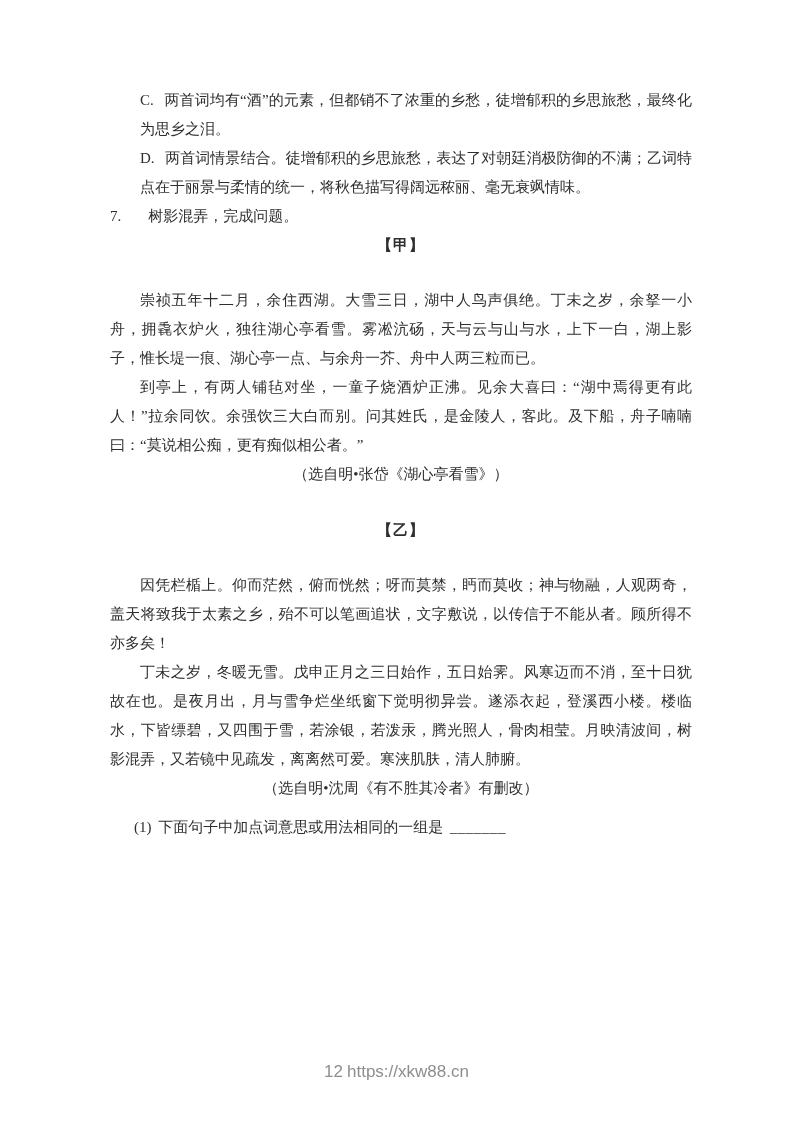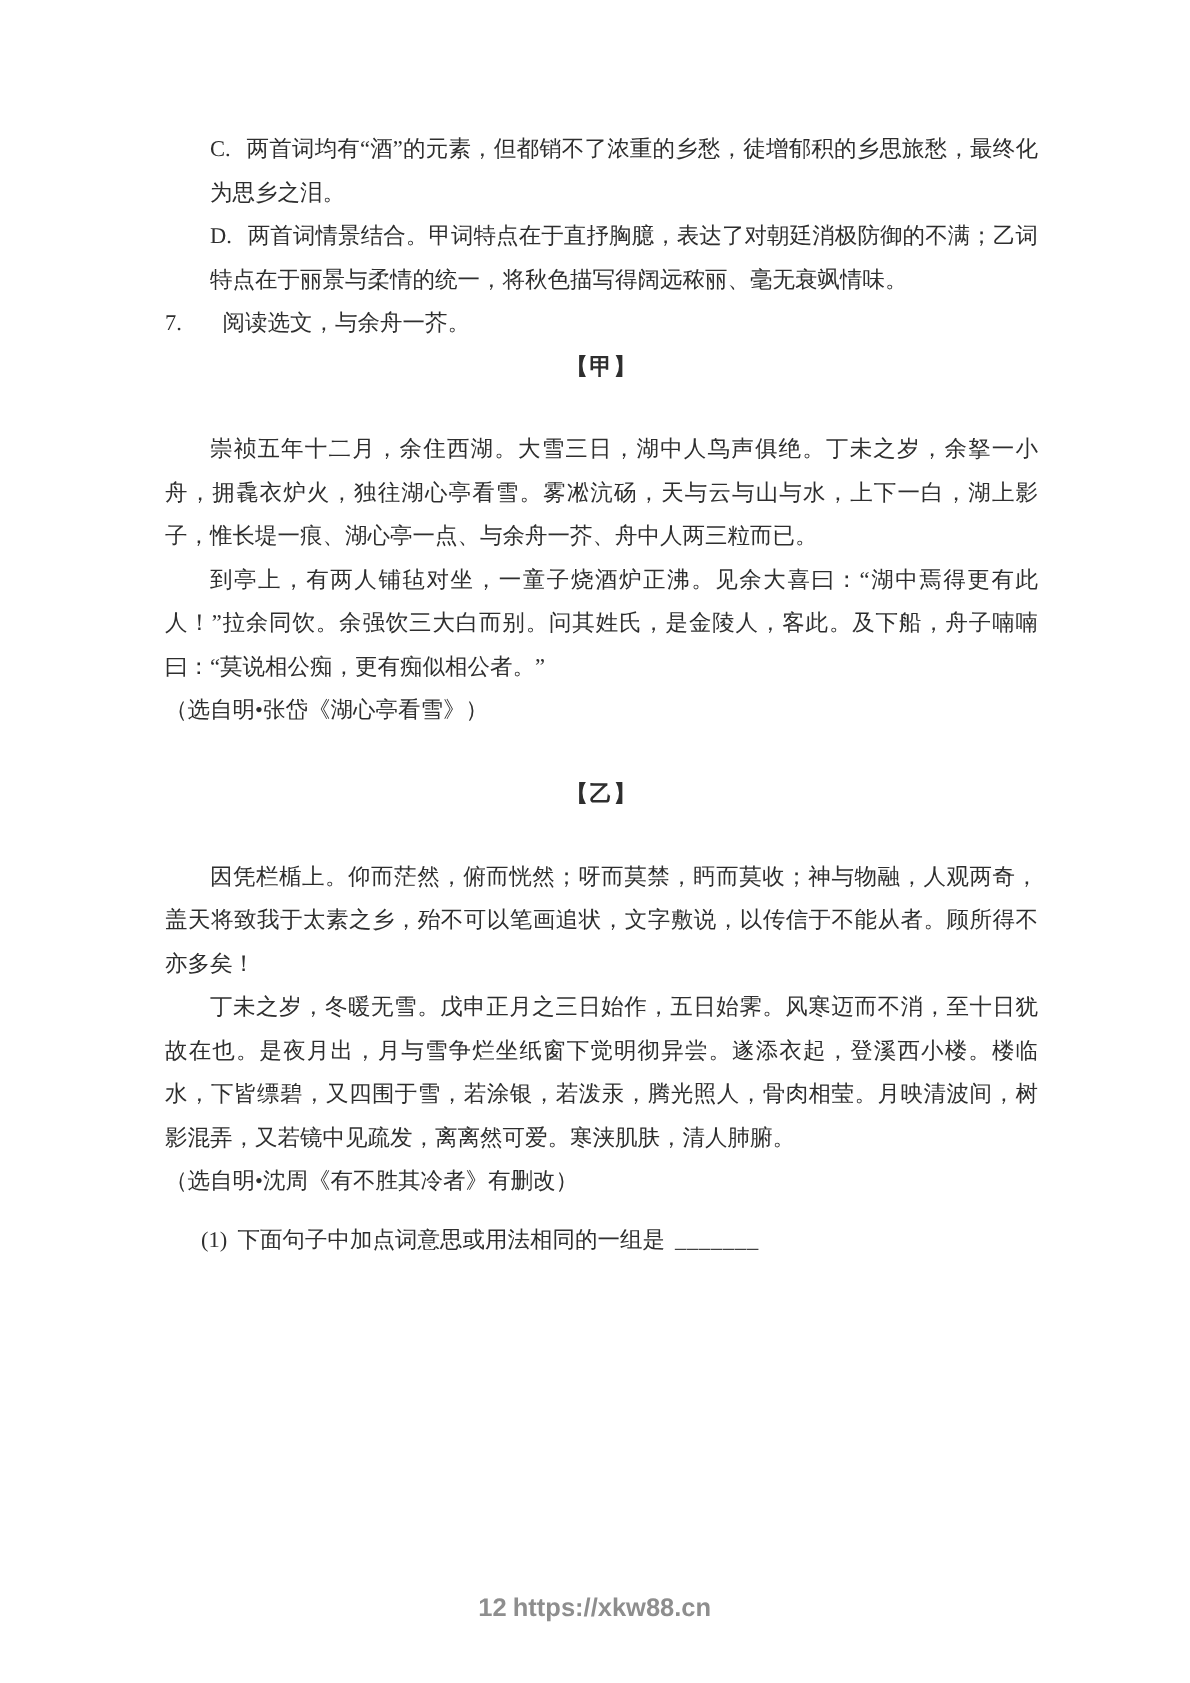--- a/index.html
+++ b/index.html
@@ -41,21 +41,21 @@
     font-weight: bold;
     letter-spacing: 1px;
   }
   .heading-jia { margin-bottom: 26px; }
   .heading-yi  { margin-top: 27px; margin-bottom: 26px; }
 
   .para {
     text-indent: 2em;
   }
   .attribution {
-    text-align: left;
+    text-align: center;
   }
   .sub-question {
     margin-top: 10px;
     margin-left: 1.6em;
   }
   .sub-question .subq-num {
     padding-right: 0.45em;
   }
   .blank {
     margin-left: 0.45em;
@@ -64,38 +64,38 @@
   .footer {
     position: absolute;
     top: 1062px;
     left: 0;
     width: 100%;
     text-align: center;
     font-family: "Liberation Sans", "DejaVu Sans", sans-serif;
     font-size: 17px;
     color: #8e8e8e;
   }
-  .footer span { padding: 0 2px; font-weight: bold; }
+  .footer span { padding: 0 2px; }
 </style>
 </head>
 <body>
 
 <div class="page">
   <div class="content">
 
     <p class="option">
       <span class="opt-label">C.</span><span>两首词均有“酒”的元素，但都销不了浓重的乡愁，徒增郁积的乡思旅愁，最终化为思乡之泪。</span>
     </p>
 
     <p class="option">
-      <span class="opt-label">D.</span><span>两首词情景结合。甲词特点在于直抒胸臆，表达了对朝廷消极防御的不满；乙词特点在于丽景与柔情的统一，将秋色描写得阔远秾丽、毫无衰飒情味。</span>
+      <span class="opt-label">D.</span><span>两首词情景结合。徒增郁积的乡思旅愁，表达了对朝廷消极防御的不满；乙词特点在于丽景与柔情的统一，将秋色描写得阔远秾丽、毫无衰飒情味。</span>
     </p>
 
     <p class="question-line">
-      <span class="q-num">7.</span><span>阅读选文，与余舟一芥。</span>
+      <span class="q-num">7.</span><span>树影混弄，完成问题。</span>
     </p>
 
     <p class="passage-heading heading-jia">【甲】</p>
 
     <p class="para">崇祯五年十二月，余住西湖。大雪三日，湖中人鸟声俱绝。丁未之岁，余拏一小舟，拥毳衣炉火，独往湖心亭看雪。雾凇沆砀，天与云与山与水，上下一白，湖上影子，惟长堤一痕、湖心亭一点、与余舟一芥、舟中人两三粒而已。</p>
     <p class="para">到亭上，有两人铺毡对坐，一童子烧酒炉正沸。见余大喜曰：“湖中焉得更有此人！”拉余同饮。余强饮三大白而别。问其姓氏，是金陵人，客此。及下船，舟子喃喃曰：“莫说相公痴，更有痴似相公者。”</p>
     <p class="attribution">（选自明•张岱《湖心亭看雪》）</p>
 
     <p class="passage-heading heading-yi">【乙】</p>
 

